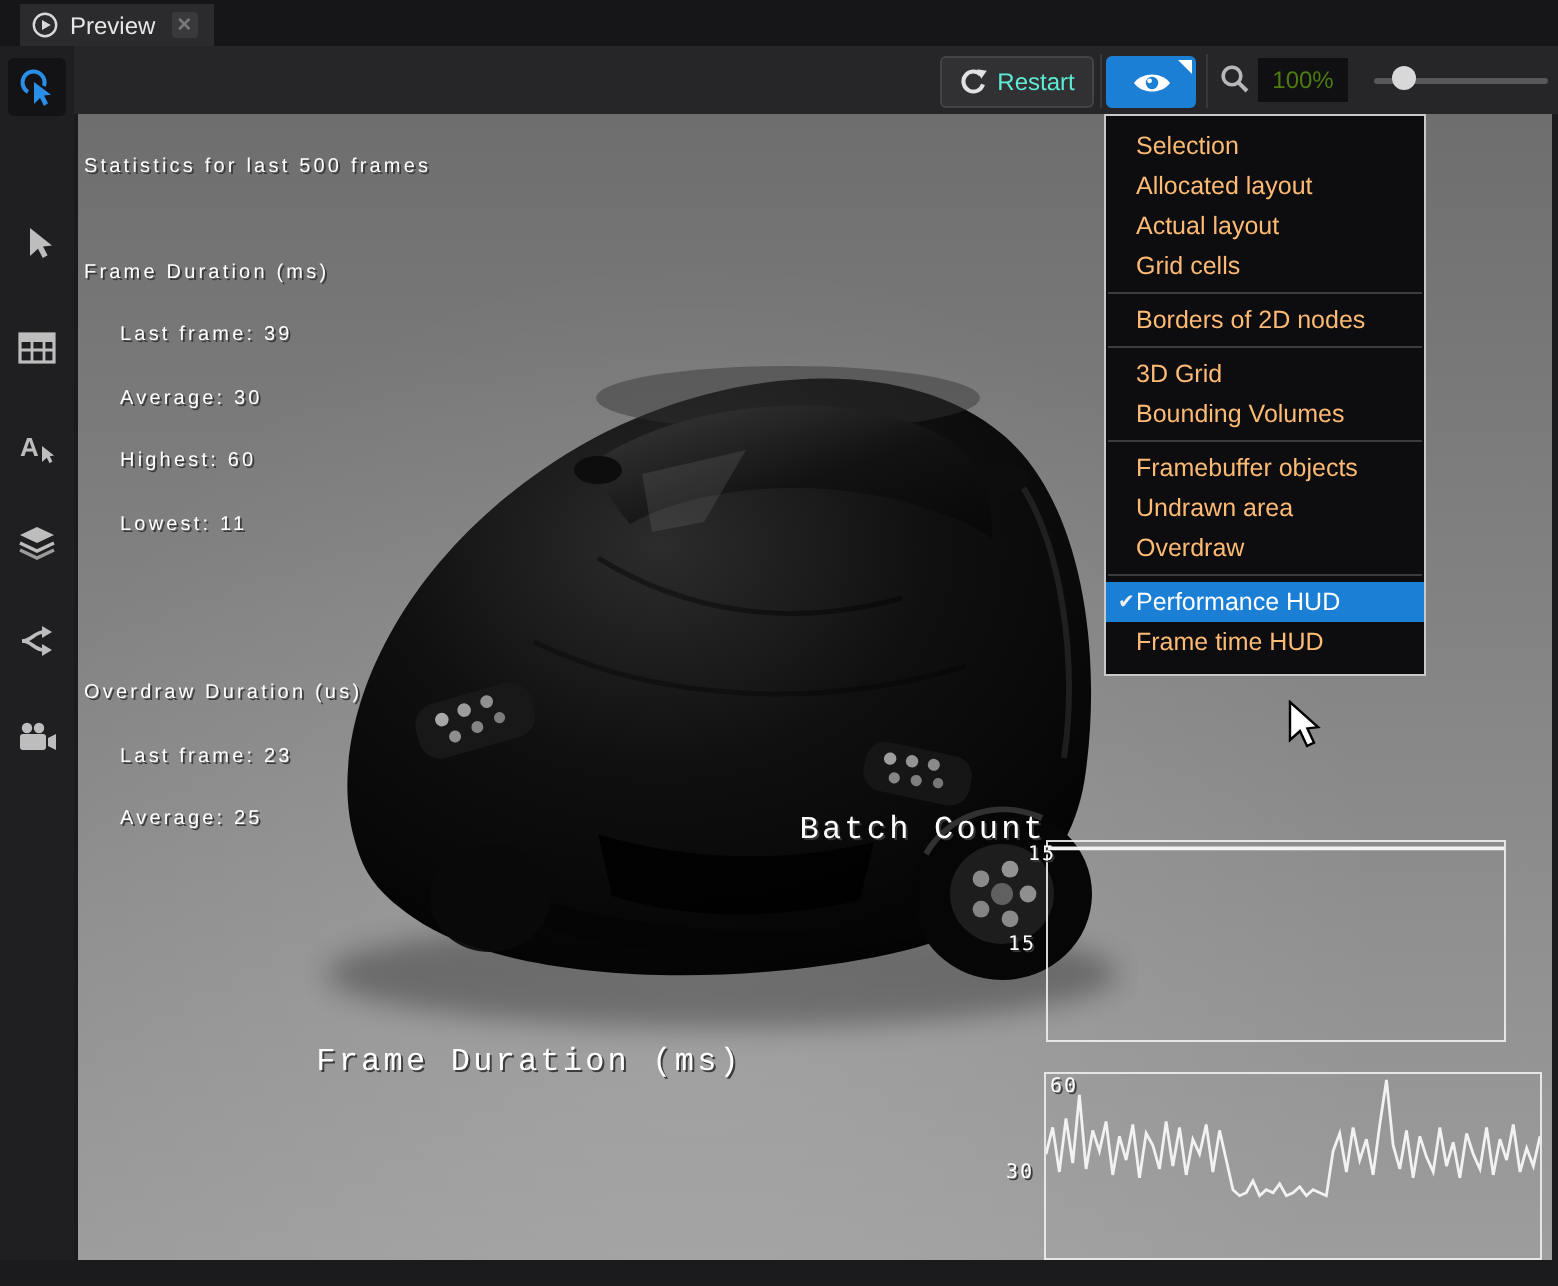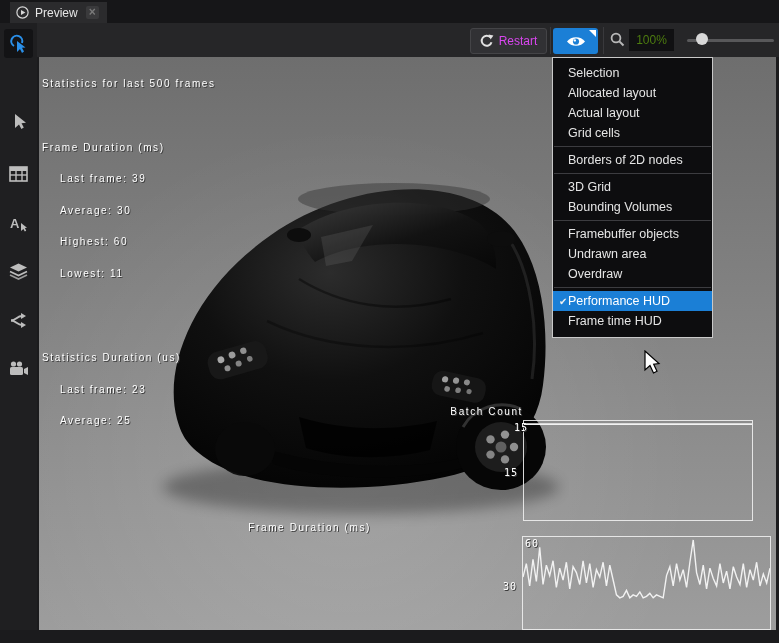--- a/index.html
+++ b/index.html
@@ -16,57 +16,57 @@
   
   .sidebar{position:absolute;left:0;top:23px;width:37px;height:620px;background:#1f1f21;}
   .tool{position:absolute;left:4px;width:29px;height:29px;border-radius:3px;
         display:flex;align-items:center;justify-content:center;}
   .tool.active{background:#131315;}
 
   
   .toolbar{position:absolute;left:37px;top:23px;width:742px;height:34px;background:#262628;}
   .btn-restart{position:absolute;left:433px;top:5px;width:77px;height:26px;background:#313134;
         border:1px solid #444447;border-radius:3px;display:flex;align-items:center;
-        justify-content:center;gap:5px;color:#d946ef;font-size:12px;}
+        justify-content:center;gap:5px;color:#5eead4;font-size:12px;}
   .vsep{position:absolute;top:4px;width:1px;height:27px;background:#39393c;}
   .btn-eye{position:absolute;left:516px;top:5px;width:45px;height:26px;background:#1b7fd6;
         border-radius:3px;display:flex;align-items:center;justify-content:center;}
   .btn-eye::after{content:"";position:absolute;top:2px;right:2px;width:0;height:0;
         border-top:7px solid #ffffff;border-left:7px solid transparent;}
   .zoombox{position:absolute;left:592px;top:6px;width:45px;height:22px;background:#101012;
         color:#4d7c0f;font-size:12px;display:flex;align-items:center;justify-content:center;}
   .slider-track{position:absolute;left:650px;top:16px;width:87px;height:3px;background:#58585a;border-radius:2px;}
   .slider-thumb{position:absolute;left:659px;top:10px;width:12px;height:12px;border-radius:50%;background:#d8d8d8;}
 
   
   .viewport{position:absolute;left:39px;top:57px;width:737px;height:573px;overflow:hidden;
         background:radial-gradient(circle at 42% 72%, rgba(255,255,255,0.13), rgba(255,255,255,0) 58%),
                    linear-gradient(#6e6e6e,#9d9d9d);}
   .car{position:absolute;left:110px;top:62px;width:420px;height:420px;}
 
   
   .hud{position:absolute;left:3px;top:1px;color:#ffffff;font-family:"DejaVu Sans Mono",monospace;
        font-size:10px;line-height:10.5px;letter-spacing:1.6px;
        text-shadow:1px 1px 0 rgba(55,55,55,0.95);white-space:pre;}
-  .hud-title-main{margin-bottom:11px;}
+  .hud-title-main{}
   .hud-group{margin-bottom:11px;}
   .hud-line{padding-left:18px;}
 
   
   .chart-box{position:absolute;border:1px solid rgba(238,238,238,0.9);}
-  .chart-label{position:absolute;color:#fff;font-family:Liberation Sans, sans-serif;font-size:10px;
+  .chart-label{position:absolute;color:#fff;font-family:Liberation Mono, monospace;font-size:16px;
        letter-spacing:1.6px;text-shadow:1px 1px 0 rgba(55,55,55,0.95);white-space:pre;}
   .chart-box svg{position:absolute;left:0;top:0;width:100%;height:100%;}
   .ylab{position:absolute;color:#fff;font-family:"DejaVu Sans Mono",monospace;font-size:10px;
        letter-spacing:1px;text-shadow:1px 1px 0 rgba(55,55,55,0.95);}
 
   
   .menu{position:absolute;left:552px;top:57px;width:161px;background:#0d0d0f;
         border:1px solid #c9c9c9;padding:5px 0 6px 0;z-index:20;}
-  .mi{height:20px;display:flex;align-items:center;color:#e5e5e5;font-size:12.5px;}
+  .mi{height:20px;display:flex;align-items:center;color:#fdba74;font-size:12.5px;}
   .mi .chk{width:15px;padding-left:6px;font-size:10px;color:#f0f0f0;flex:none;}
   .mi.checked-highlight{background:#1b7fd6;color:#ffffff;}
   .msep{height:1px;background:#3c3c40;margin:2px 1px;}
   .msep-wrap{padding:1px 0;}
 
   .cursor{position:absolute;left:644px;top:350px;z-index:30;}
   .bottom-strip{position:absolute;left:0;top:630px;width:779px;height:13px;background:#1b1b1d;}
   .right-strip{position:absolute;left:776px;top:57px;width:3px;height:573px;background:#1b1b1d;}
 </style>
 </head>
@@ -233,21 +233,21 @@
     <div class="hud">
       <div class="hud-title-main">Statistics for last 500 frames</div>
       <div class="hud-group">
         <div>Frame Duration (ms)</div>
         <div class="hud-line">Last frame: 39</div>
         <div class="hud-line">Average: 30</div>
         <div class="hud-line">Highest: 60</div>
         <div class="hud-line">Lowest: 11</div>
       </div>
       <div class="hud-group">
-        <div>Statistics Duration (us)</div>
+        <div>Overdraw Duration (us)</div>
         <div class="hud-line">Last frame: 23</div>
         <div class="hud-line">Average: 25</div>
         
         
       </div>
       
       
       
       
       

